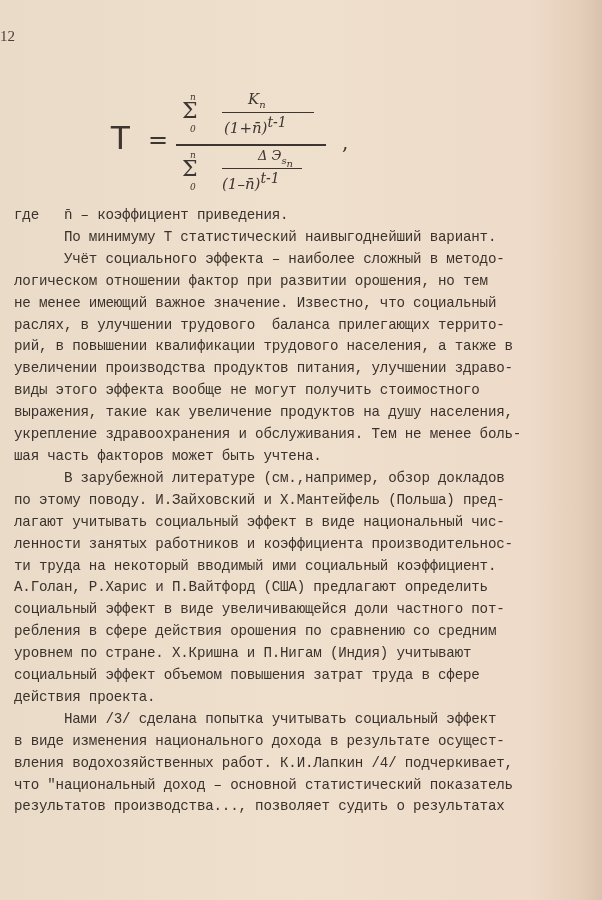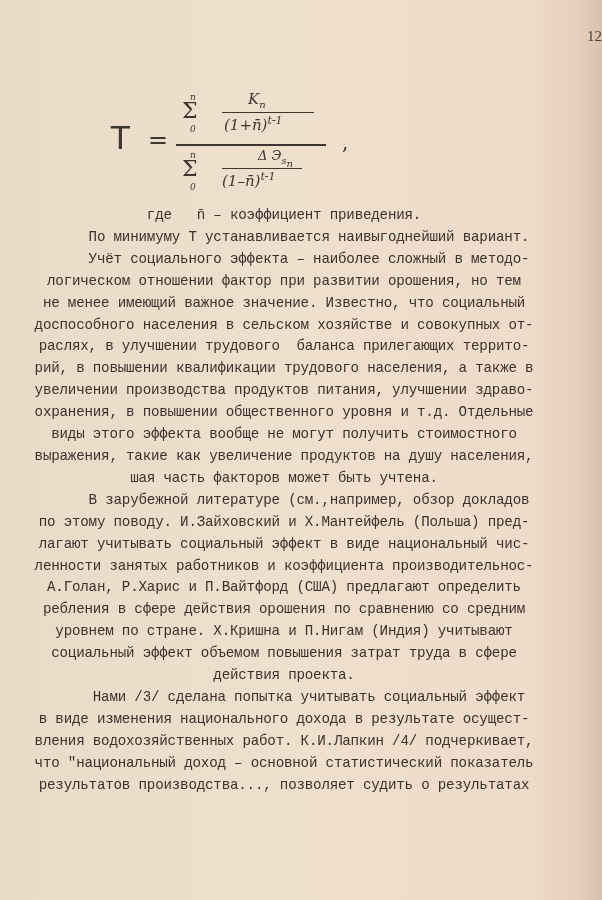--- a/index.html
+++ b/index.html
@@ -6,43 +6,43 @@
   body {
     width: 602px; height: 900px; overflow: hidden;
     background: #eddccb;
     background-image: linear-gradient(90deg, #eadac8 0%, #efdfcd 50%, #eedbc9 88%, #e5cfbb 96%, #d9c2ad 100%);
     font-family: "Liberation Mono", "DejaVu Sans Mono", monospace;
     color: #3a322d;
     position: relative;
   }
   .page-number {
     position: absolute; top: 28px; left: 0; width: 602px;
-    text-align: right; font-size: 15px; color: #4a403a;
+    text-align: left; font-size: 15px; color: #4a403a;
     font-family: "Liberation Serif", serif;
   }
   .formula {
     position: absolute; top: 88px; left: 108px; width: 260px; height: 112px;
     font-family: "DejaVu Serif", serif; font-style: italic; color: #3d3530;
   }
   .formula .lhs { position: absolute; left: 2px; top: 30px; font-size: 34px; font-style: normal; font-family: "Liberation Sans", sans-serif; font-weight: 300; }
   .formula .eq { position: absolute; left: 40px; top: 38px; font-size: 24px; font-style: normal; }
   .formula .mainbar { position: absolute; left: 68px; top: 56px; width: 150px; height: 2px; background: #3d3530; }
   .formula .sum { position: absolute; font-size: 22px; font-style: normal; line-height: 1; }
   .formula .lim { position: absolute; font-size: 9px; }
   .formula .frac-num, .formula .frac-den { position: absolute; font-size: 15px; text-align: right; white-space: nowrap; }
   .formula .sub-bar { position: absolute; height: 1px; background: #3d3530; }
-  .formula sup { font-size: 11px; }
+  .formula sup { font-size: 14px; }
   .formula sub { font-size: 10px; }
   .comma { position: absolute; top: 130px; left: 342px; font-size: 20px; font-family: "DejaVu Serif", serif; }
 
   .body-text {
     position: absolute; left: 14px; top: 205px; width: 540px;
     font-size: 14.2px; line-height: 21.9px; letter-spacing: -0.2px;
   }
-  .line { white-space: pre; display: block; text-align: center; }
+  .line { white-space: pre; display: block; }
 </style>
 </head>
 <body>
 
 <div>
   <div class="page-number">12</div>
 
   <div class="formula">
     <span class="lhs">T</span>
     <span class="eq">=</span>
@@ -60,37 +60,38 @@
     <span class="sum" style="left:74px;top:70px;">Σ</span>
     <span class="lim" style="left:82px;top:94px;">0</span>
     <span class="frac-num" style="left:122px;top:60px;font-size:13px;margin-left:28px;">Δ Э<sub>s<sub>n</sub></sub></span>
     <div class="sub-bar" style="left:114px;top:80px;width:80px;"></div>
     <span class="frac-num" style="left:114px;top:82px;">(1–n̄)<sup>t-1</sup></span>
   </div>
   <span class="comma">,</span>
 
   <div class="body-text">
     <span class="line">где   n̄ – коэффициент приведения.</span>
-    <span class="line">      По минимуму Т устанавливается наивыгоднейший вариант.</span>
+    <span class="line">      По минимуму Т статистический наивыгоднейший вариант.</span>
     <span class="line">      Учёт социального эффекта – наиболее сложный в методо-</span>
     <span class="line">логическом отношении фактор при развитии орошения, но тем</span>
     <span class="line">не менее имеющий важное значение. Известно, что социальный</span>
-    <span class="line">доспособного населения в сельском хозяйстве и совокупных от-</span>
     <span class="line">раслях, в улучшении трудового  баланса прилегающих террито-</span>
     <span class="line">рий, в повышении квалификации трудового населения, а также в</span>
     <span class="line">увеличении производства продуктов питания, улучшении здраво-</span>
-    <span class="line">охранения, в повышении общественного уровня и т.д. Отдельные</span>
     <span class="line">виды этого эффекта вообще не могут получить стоимостного</span>
     <span class="line">выражения, такие как увеличение продуктов на душу населения,</span>
+    <span class="line">укрепление здравоохранения и обслуживания. Тем не менее боль-</span>
     <span class="line">шая часть факторов может быть учтена.</span>
     <span class="line">      В зарубежной литературе (см.,например, обзор докладов</span>
     <span class="line">по этому поводу. И.Зайховский и Х.Мантейфель (Польша) пред-</span>
     <span class="line">лагают учитывать социальный эффект в виде национальный чис-</span>
     <span class="line">ленности занятых работников и коэффициента производительнос-</span>
+    <span class="line">ти труда на некоторый вводимый ими социальный коэффициент.</span>
     <span class="line">А.Голан, Р.Харис и П.Вайтфорд (США) предлагают определить</span>
+    <span class="line">социальный эффект в виде увеличивающейся доли частного пот-</span>
     <span class="line">ребления в сфере действия орошения по сравнению со средним</span>
     <span class="line">уровнем по стране. Х.Кришна и П.Нигам (Индия) учитывают</span>
     <span class="line">социальный эффект объемом повышения затрат труда в сфере</span>
     <span class="line">действия проекта.</span>
     <span class="line">      Нами /3/ сделана попытка учитывать социальный эффект</span>
     <span class="line">в виде изменения национального дохода в результате осущест-</span>
     <span class="line">вления водохозяйственных работ. К.И.Лапкин /4/ подчеркивает,</span>
     <span class="line">что "национальный доход – основной статистический показатель</span>
     <span class="line">результатов производства..., позволяет судить о результатах</span>
   </div>

